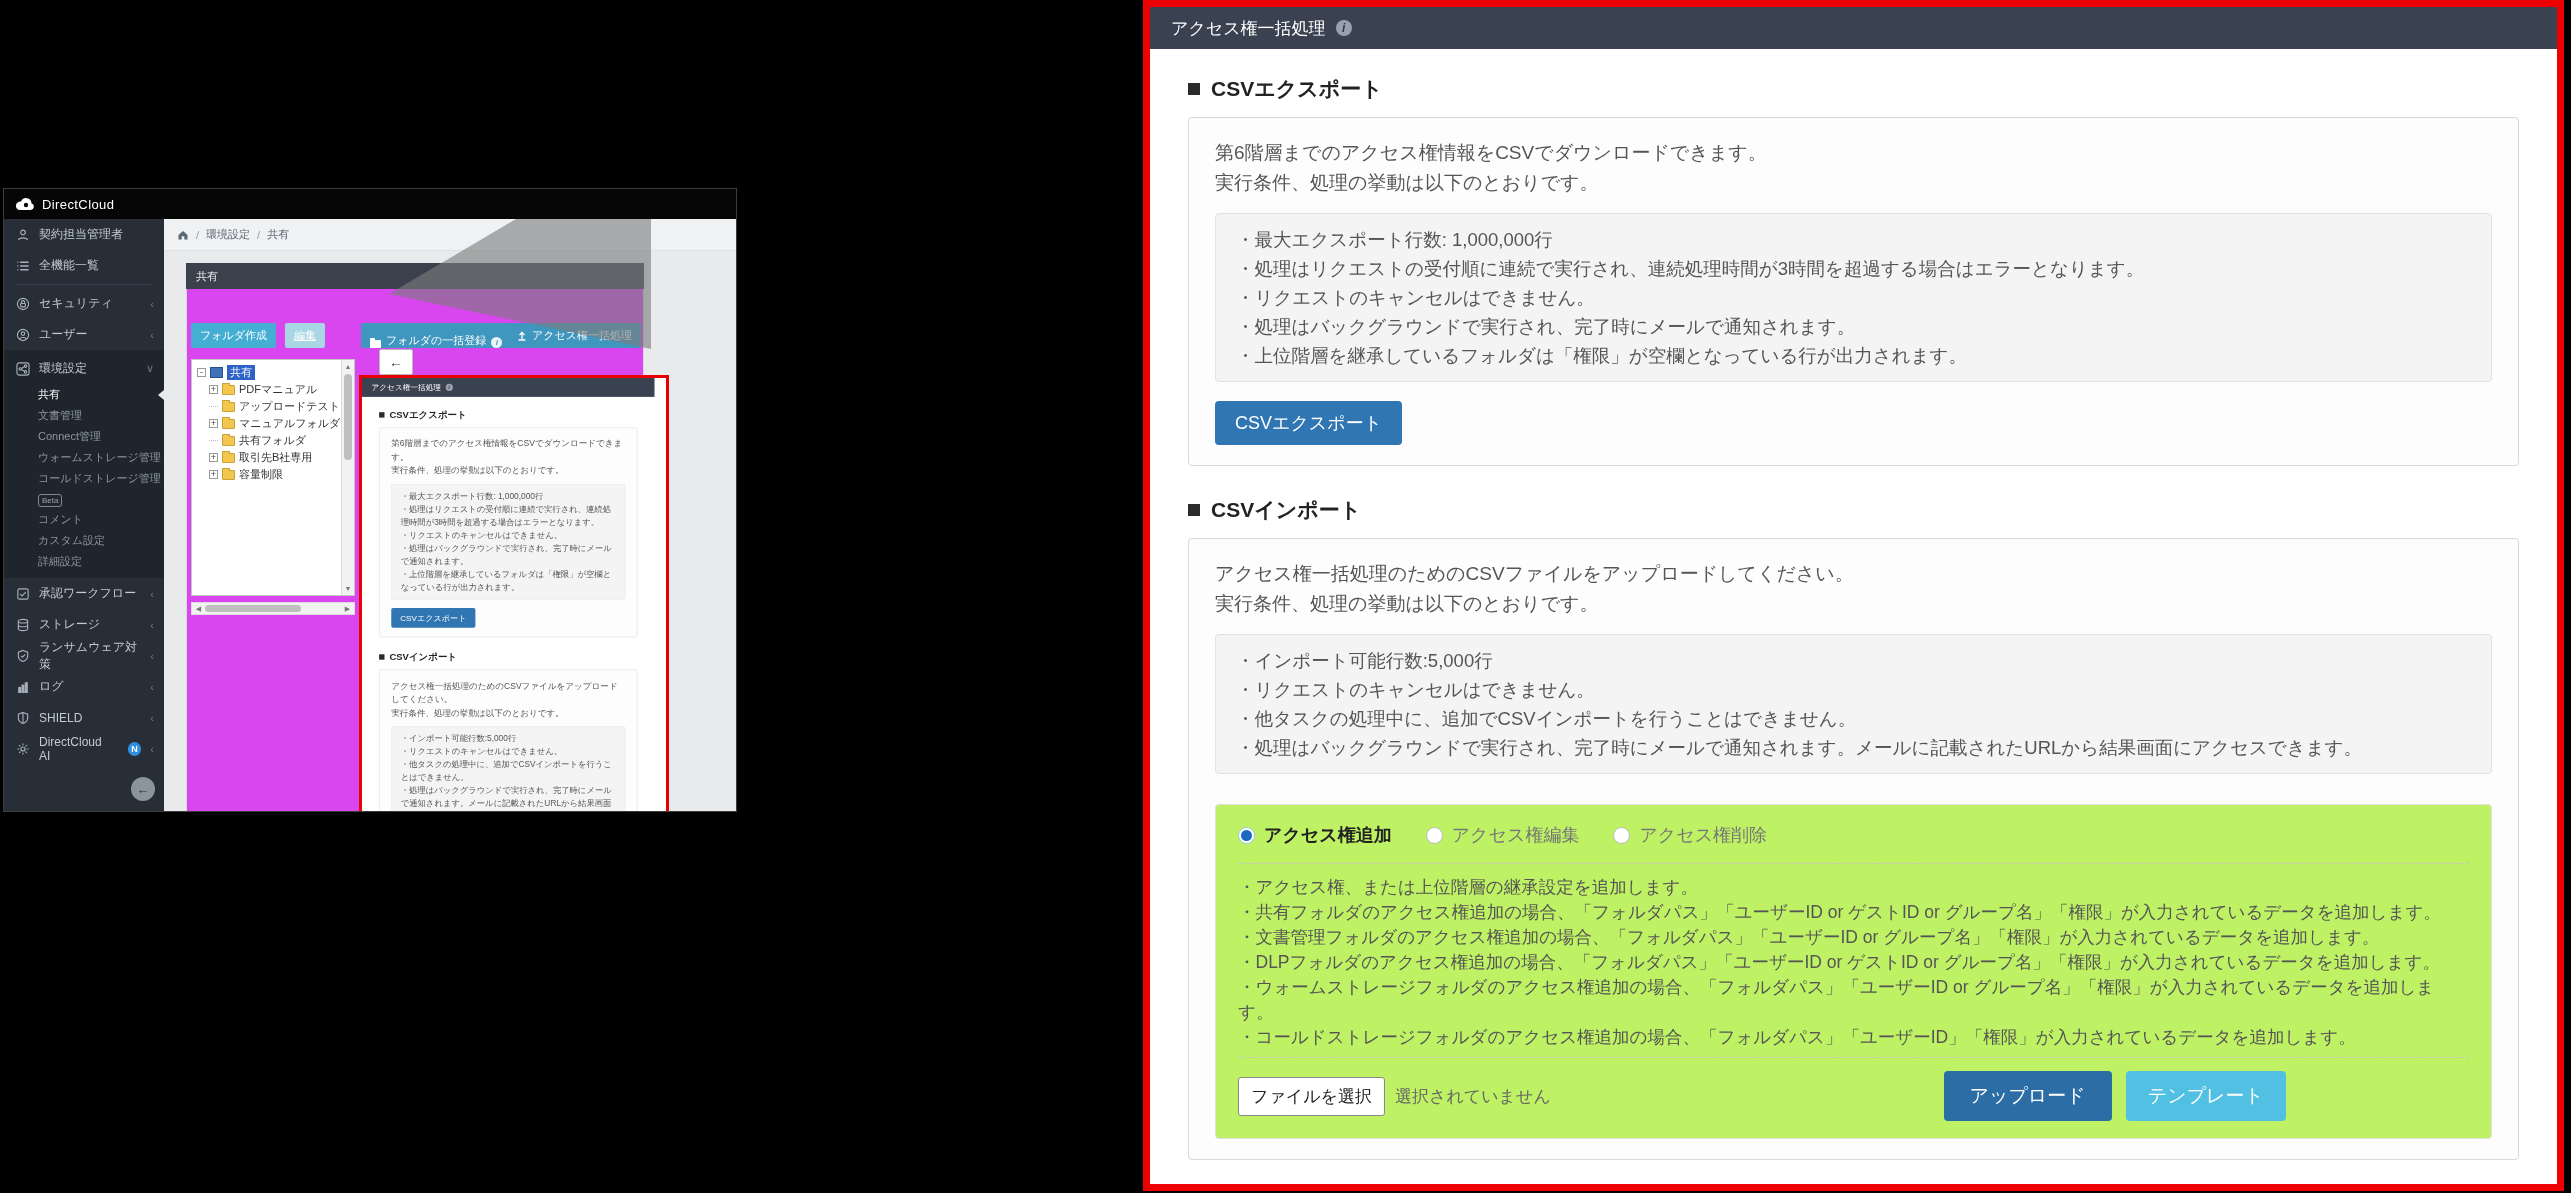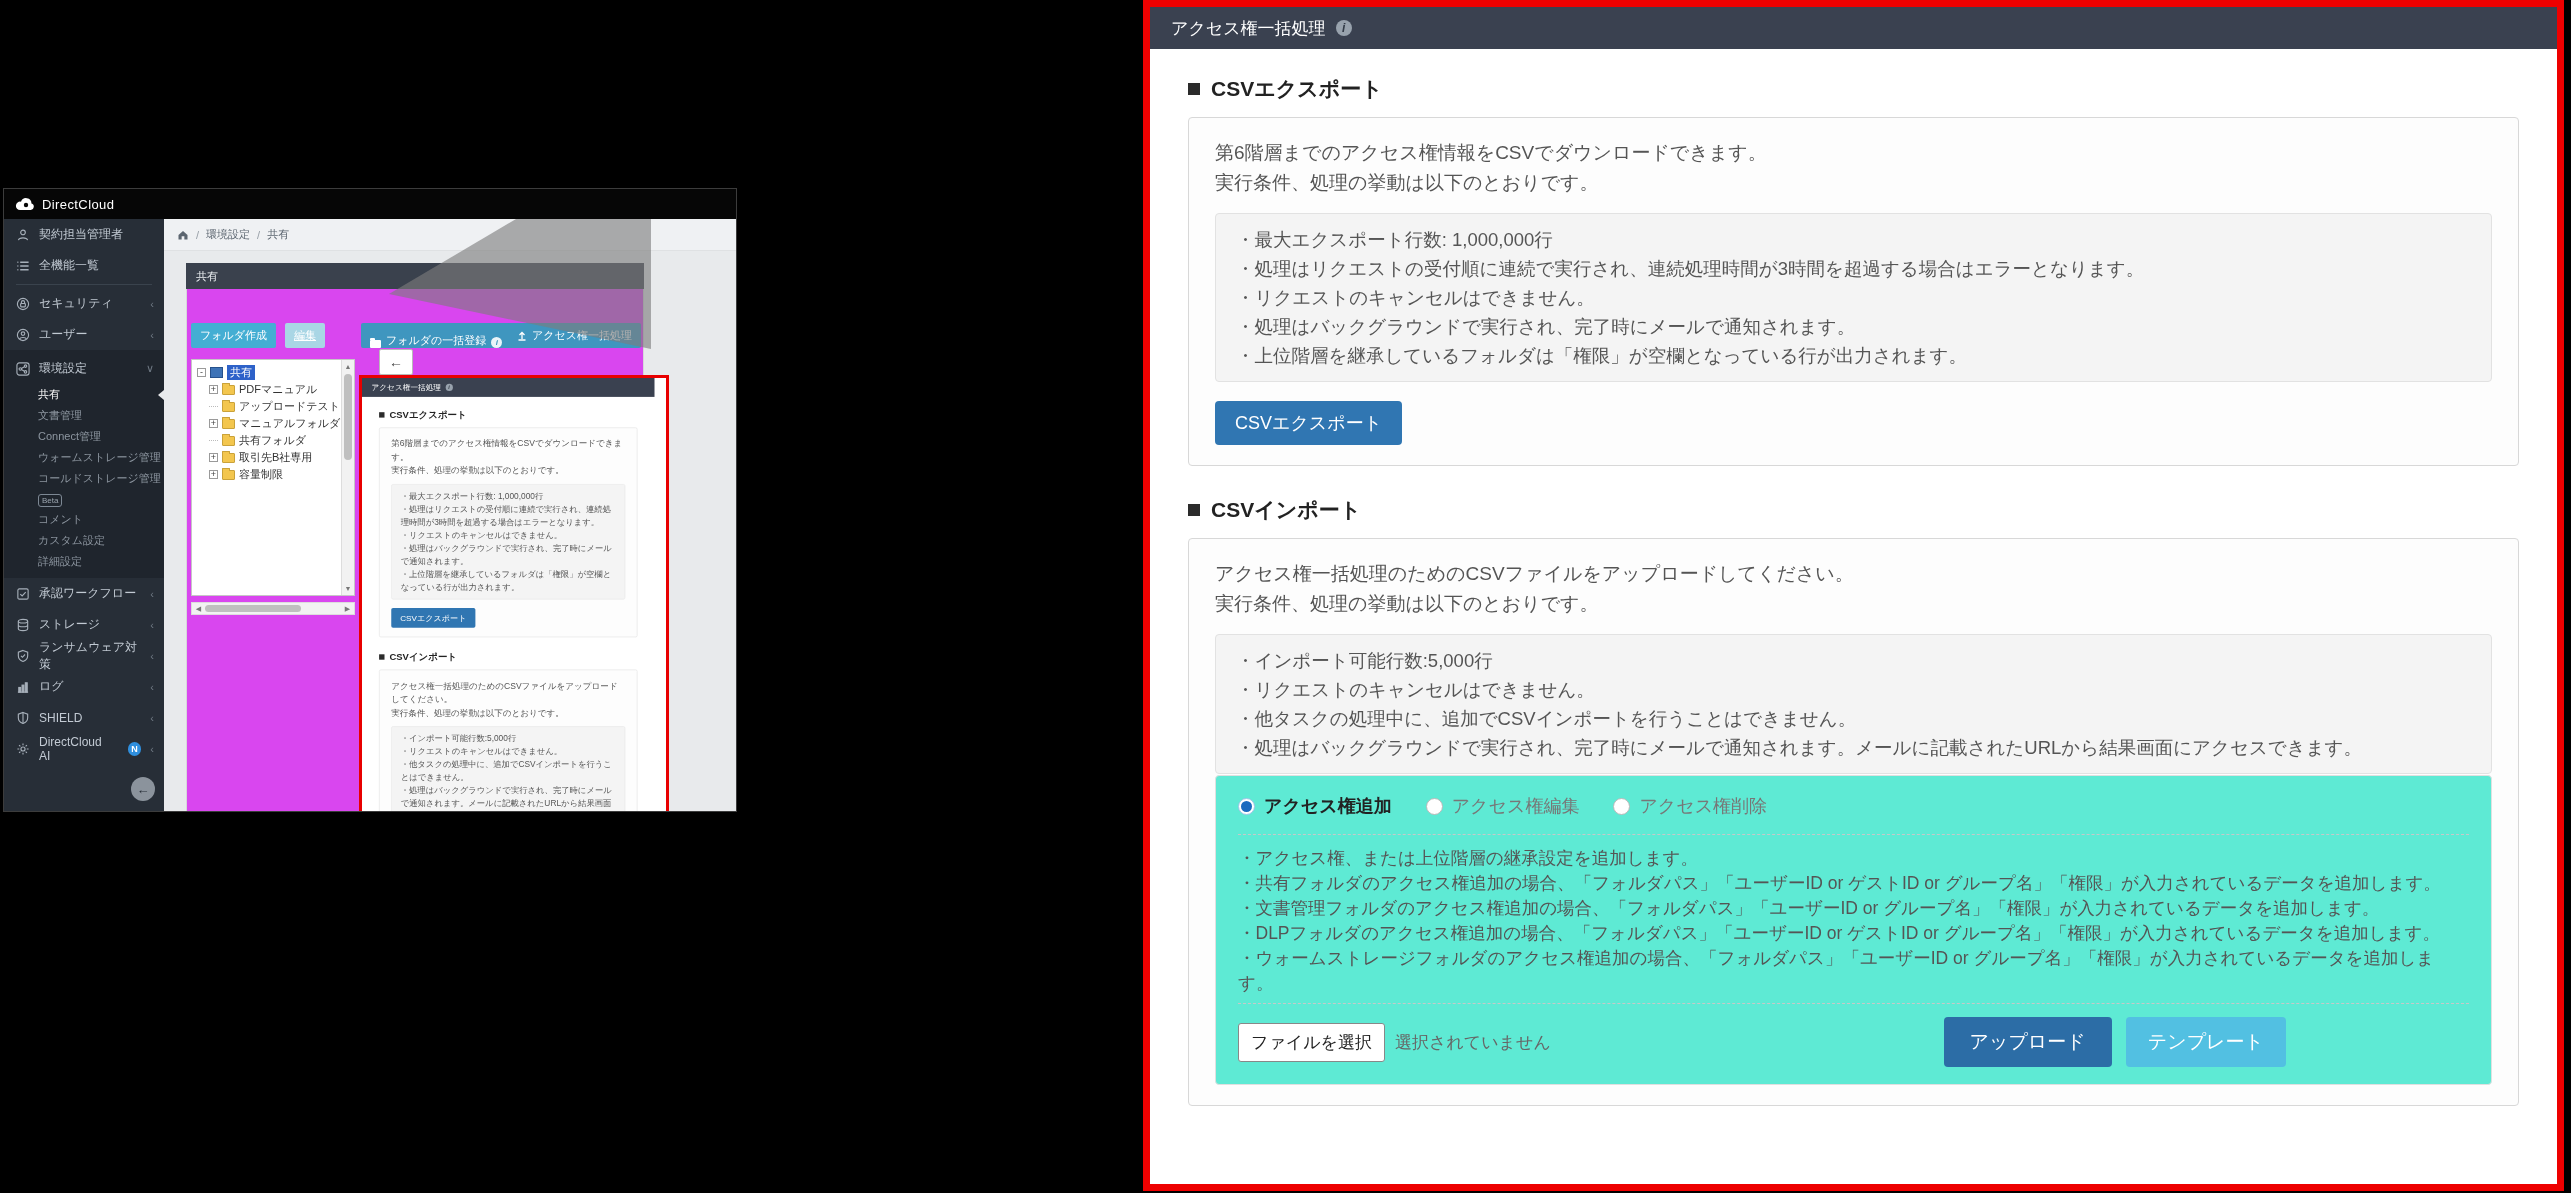--- a/index.html
+++ b/index.html
@@ -74,21 +74,21 @@
   .info { width:16px; height:16px; border-radius:50%; background:#98a2ad; color:#333b47; display:inline-flex; align-items:center; justify-content:center; font-size:12px; font-weight:bold; font-style:italic; flex:none; }
   .acl-body { padding:14px 38px 28px 38px; }
   .sec-head { display:flex; align-items:center; gap:11px; margin:12px 0 14px; font-size:21px; font-weight:bold; color:#222; }
   .sq { width:12px; height:12px; background:#2b2b2b; flex:none; }
   .obox { border:1px solid #d8d8d8; border-radius:4px; padding:20px 26px; background:#fdfdfd; }
   .desc { font-size:19px; line-height:30px; color:#555; }
   .gbox { margin-top:15px; background:#f4f4f4; border:1px solid #e2e2e2; border-radius:4px; padding:11px 20px; }
   .bl { font-size:18.5px; line-height:29px; color:#555; }
   .btn-primary { display:inline-block; margin-top:19px; background:#3076b2; color:#fff; font-size:18px; padding:10px 20px; border-radius:4px; cursor:pointer; }
   .import-gap { margin-top:30px; }
-  .ibox { margin-top:1px; border:1px solid #e0e0e0; border-radius:4px; padding:13px 22px 17px; background:#5eead4; }
+  .ibox { margin-top:30px; border:1px solid #e0e0e0; border-radius:4px; padding:13px 22px 17px; background:#bef264; }
   .radios { display:flex; align-items:center; padding:5px 0 9px; font-size:18px; }
   .radio { width:17px; height:17px; border-radius:50%; background:#fff; border:1px solid #b9b9b9; margin-right:9px; position:relative; flex:none; cursor:pointer; }
   .radio.on { border-color:#9cc3e8; }
   .radio.on::after { content:""; position:absolute; inset:2px; border-radius:50%; background:#1a6bbf; }
   .rlabel { margin-right:34px; color:#777; }
   .rlabel.on { font-weight:bold; color:#222; }
   .dash { border-top:1px dashed #c8c8c8; margin:7px 0 11px; }
   .note { font-size:17.5px; line-height:25px; color:#555; }
   .frow { display:flex; align-items:center; margin-top:13px; }
   .fbtn { border:1px solid #888; background:#fff; font-size:17px; color:#222; padding:7px 12px; border-radius:3px; cursor:pointer; white-space:nowrap; }
@@ -423,20 +423,21 @@
             <span class="rlabel">アクセス権編集</span>
             <span class="radio"></span>
             <span class="rlabel">アクセス権削除</span>
           </div>
           <div class="dash"></div>
           <div class="note">・アクセス権、または上位階層の継承設定を追加します。</div>
           <div class="note">・共有フォルダのアクセス権追加の場合、「フォルダパス」「ユーザーID or ゲストID or グループ名」「権限」が入力されているデータを追加します。</div>
           <div class="note">・文書管理フォルダのアクセス権追加の場合、「フォルダパス」「ユーザーID or グループ名」「権限」が入力されているデータを追加します。</div>
           <div class="note">・DLPフォルダのアクセス権追加の場合、「フォルダパス」「ユーザーID or ゲストID or グループ名」「権限」が入力されているデータを追加します。</div>
           <div class="note">・ウォームストレージフォルダのアクセス権追加の場合、「フォルダパス」「ユーザーID or グループ名」「権限」が入力されているデータを追加します。</div>
+          <div class="note">・コールドストレージフォルダのアクセス権追加の場合、「フォルダパス」「ユーザーID」「権限」が入力されているデータを追加します。</div>
           <div class="dash"></div>
           <div class="frow">
             <span class="fbtn">ファイルを選択</span>
             <span class="fstatus">選択されていません</span>
             <span class="spacer"></span>
             <span class="btn-upload">アップロード</span>
             <span class="btn-template">テンプレート</span>
           </div>
         </div>
       </div>

